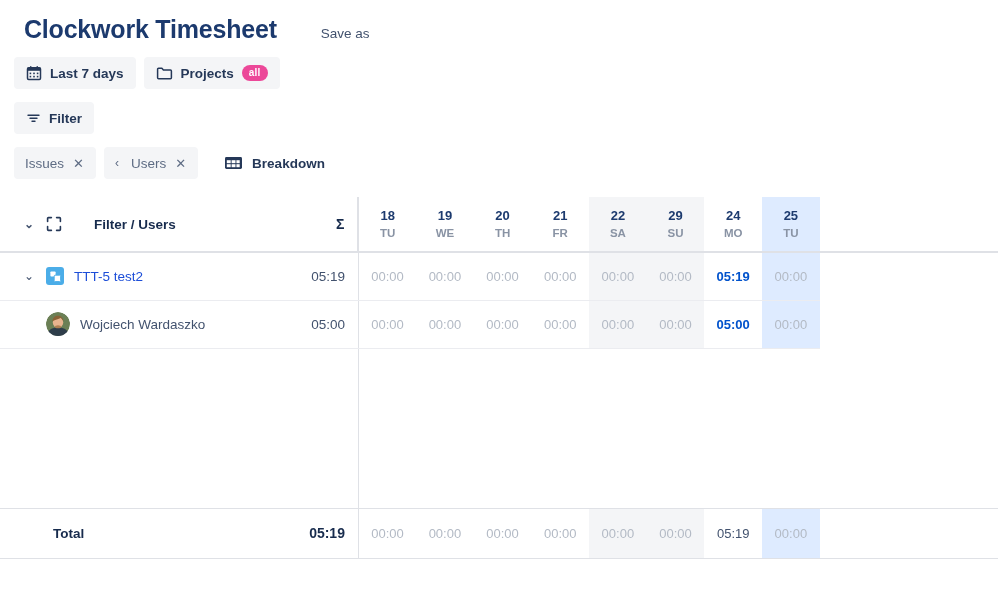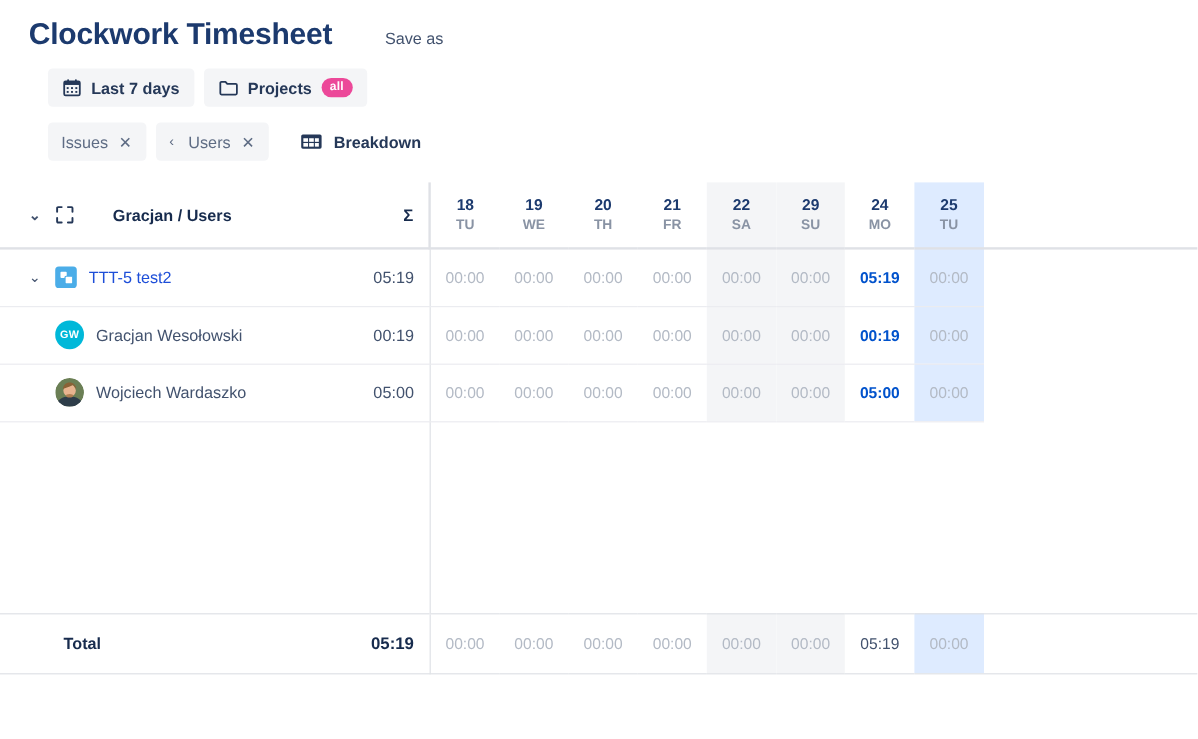--- a/index.html
+++ b/index.html
@@ -27,21 +27,21 @@
     line-height: 30px;
   }
   .save-as {
     font-size: 13.5px;
     color: #42526e;
     cursor: pointer;
   }
 
   
   .toolbar {
-    padding: 0 0 0 40px;
+    padding: 0 0 0 14px;
   }
   .tb-row {
     display: flex;
     align-items: center;
     gap: 8px;
     margin-top: 13px;
   }
   .chip {
     display: inline-flex;
     align-items: center;
@@ -313,20 +313,32 @@
         <svg width="17" height="16" viewBox="0 0 17 16" fill="none">
           <path d="M1.6 4.2a1 1 0 0 1 1-1h3.3l1.5 1.7h7a1 1 0 0 1 1 1v6.9a1 1 0 0 1-1 1h-11.8a1 1 0 0 1-1-1V4.2z" stroke="#253858" stroke-width="1.5" stroke-linejoin="round"></path>
         </svg>
       </span>
       <span>Projects</span>
       <span class="badge-all">all</span>
     </div>
 
   </div>
 
+  <div class="tb-row">
+    <div class="chip">
+      <span class="ico">
+        <svg width="15" height="14" viewBox="0 0 15 14" fill="none">
+          <line x1="2" y1="4.2" x2="13" y2="4.2" stroke="#253858" stroke-width="1.4" stroke-linecap="round"></line>
+          <line x1="4" y1="7.2" x2="11" y2="7.2" stroke="#253858" stroke-width="1.4" stroke-linecap="round"></line>
+          <line x1="6" y1="10.2" x2="9" y2="10.2" stroke="#253858" stroke-width="1.4" stroke-linecap="round"></line>
+        </svg>
+      </span>
+      <span>Filter</span>
+    </div>
+  </div>
 
   <div class="tb-row">
 
     <div class="chip plain">
       <span>Issues</span>
       <span class="x-btn">✕</span>
     </div>
 
     <div class="chip plain">
       <span class="chev-left">‹</span>
@@ -373,21 +385,21 @@
           <div class="h-name-inner">
             <span class="row-chevron">⌄</span>
             <span>
               <svg width="16" height="16" viewBox="0 0 16 16" fill="none">
                 <path d="M1.6 5.4V2.4a.8.8 0 0 1 .8-.8h3" stroke="#253858" stroke-width="1.6" stroke-linecap="round"></path>
                 <path d="M10.6 1.6h3a.8.8 0 0 1 .8.8v3" stroke="#253858" stroke-width="1.6" stroke-linecap="round"></path>
                 <path d="M14.4 10.6v3a.8.8 0 0 1-.8.8h-3" stroke="#253858" stroke-width="1.6" stroke-linecap="round"></path>
                 <path d="M5.4 14.4h-3a.8.8 0 0 1-.8-.8v-3" stroke="#253858" stroke-width="1.6" stroke-linecap="round"></path>
               </svg>
             </span>
-            <span class="h-label">Gracjan / Users</span>
+            <span class="h-label">Filter / Users</span>
           </div>
         </th>
         <th class="h-sum">Σ</th>
 
         <th class="h-day">
           <span class="dnum">18</span>
           <span class="ddow">TU</span>
         </th>
         <th class="h-day">
           <span class="dnum">19</span>
@@ -442,38 +454,20 @@
         <td class="c-day">00:00</td>
         <td class="c-day">00:00</td>
         <td class="c-day">00:00</td>
         <td class="c-day wk">00:00</td>
         <td class="c-day wk">00:00</td>
         <td class="c-day has-val">05:19</td>
         <td class="c-day today">00:00</td>
         <td class="c-rest"></td>
       </tr>
 
-      <tr class="brow">
-        <td class="c-name">
-          <div class="c-name-inner indent-user">
-            <span class="avatar gw">GW</span>
-            <span class="user-name">Gracjan Wesołowski</span>
-          </div>
-        </td>
-        <td class="c-sum">00:19</td>
-        <td class="c-day">00:00</td>
-        <td class="c-day">00:00</td>
-        <td class="c-day">00:00</td>
-        <td class="c-day">00:00</td>
-        <td class="c-day wk">00:00</td>
-        <td class="c-day wk">00:00</td>
-        <td class="c-day has-val">00:19</td>
-        <td class="c-day today">00:00</td>
-        <td class="c-rest"></td>
-      </tr>
 
       <tr class="brow">
         <td class="c-name">
           <div class="c-name-inner indent-user">
             <span class="avatar">
               <svg width="24" height="24" viewBox="0 0 24 24">
                 <circle cx="12" cy="12" r="12" fill="#6b7f55"></circle>
                 <path d="M0 24c1.5-6 6-8.5 12-8.5S22.5 18 24 24z" fill="#2e3d4a"></path>
                 <circle cx="12" cy="10.5" r="5.2" fill="#e8b48f"></circle>
                 <path d="M6.4 9.2c.3-3.4 2.6-5.4 5.6-5.4s5.3 2 5.6 5.4c-1.1-1.2-2-2.4-2.6-3.6-1.6 1.3-4.6 2-8.6 3.6z" fill="#8a6236"></path>

